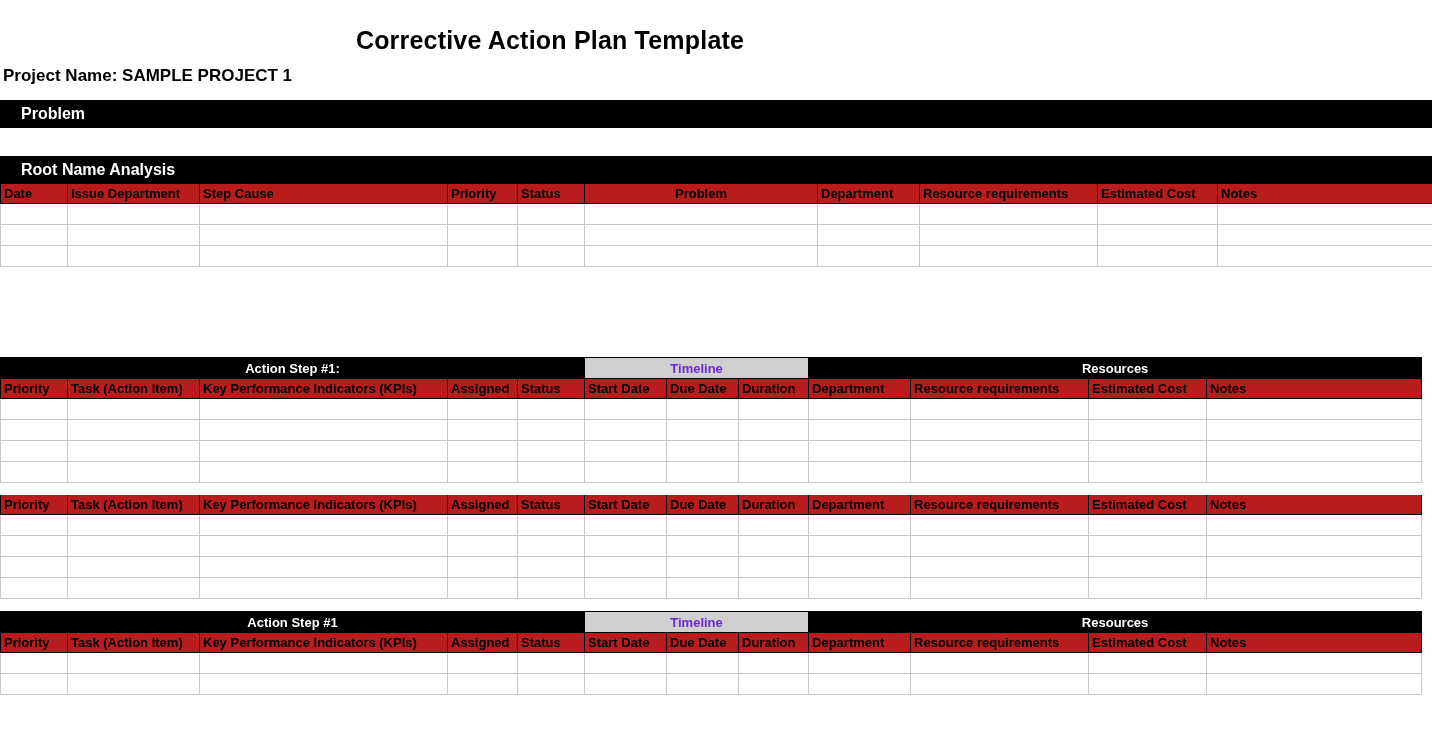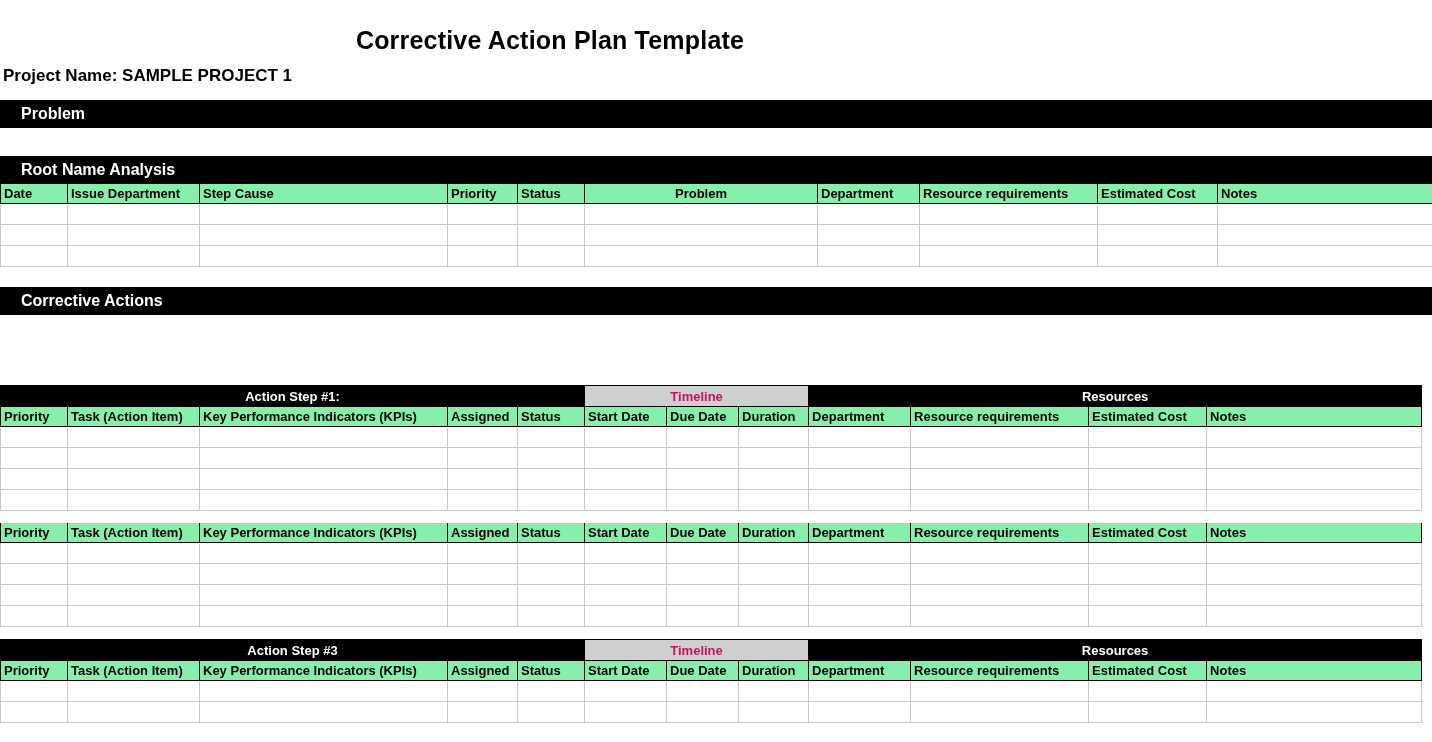--- a/index.html
+++ b/index.html
@@ -94,38 +94,38 @@
     font-size: 13px;
   }
   table.grid td {
     border: 1px solid #c9c9c9;
     height: 20px;
     padding: 0 3px;
     overflow: hidden;
     white-space: nowrap;
   }
   tr.colhead td {
-    background: #86efac;
+    background: #b91c1c;
     font-weight: bold;
     border: 1px solid #000000;
     border-top: none;
     height: 19px;
     font-size: 13px;
   }
   tr.blackrow td {
     background: #000000;
     color: #ffffff;
     font-weight: bold;
     border: 1px solid #000000;
     text-align: center;
     height: 20px;
   }
   tr.blackrow td.grayband {
     background: #cfcfcf;
-    color: #be185d;
+    color: #6d28d9;
   }
   tr.datarow td {
     background: #ffffff;
     height: 20px;
   }
   .center { text-align: center; }
 </style>
 </head>
 <body>
 
@@ -202,21 +202,20 @@
       <td></td>
       <td></td>
       <td></td>
       <td></td>
     </tr>
   </tbody>
     </table>
 
   <div class="spacer-20"></div>
 
-  <div class="band">Corrective Actions</div>
 
   <div class="spacer-70"></div>
 
   <table class="grid">
     <colgroup>
       <col style="width:67px">
         <col style="width:132px">
         <col style="width:248px">
       <col style="width:70px">
         <col style="width:67px">
@@ -410,21 +409,21 @@
       <col style="width:82px">
         <col style="width:72px">
         <col style="width:70px">
       <col style="width:102px">
         <col style="width:178px">
         <col style="width:118px">
         <col style="width:215px">
     </colgroup>
     <tbody>
         <tr class="blackrow">
-      <td colspan="5">Action Step #3</td>
+      <td colspan="5">Action Step #1</td>
       <td class="grayband" colspan="3">Timeline</td>
       <td colspan="4">Resources</td>
     </tr>
     <tr class="colhead">
       <td>Priority</td>
       <td>Task (Action Item)</td>
       <td>Key Performance Indicators (KPIs)</td>
       <td>Assigned</td>
       <td>Status</td>
       <td>Start Date</td>

